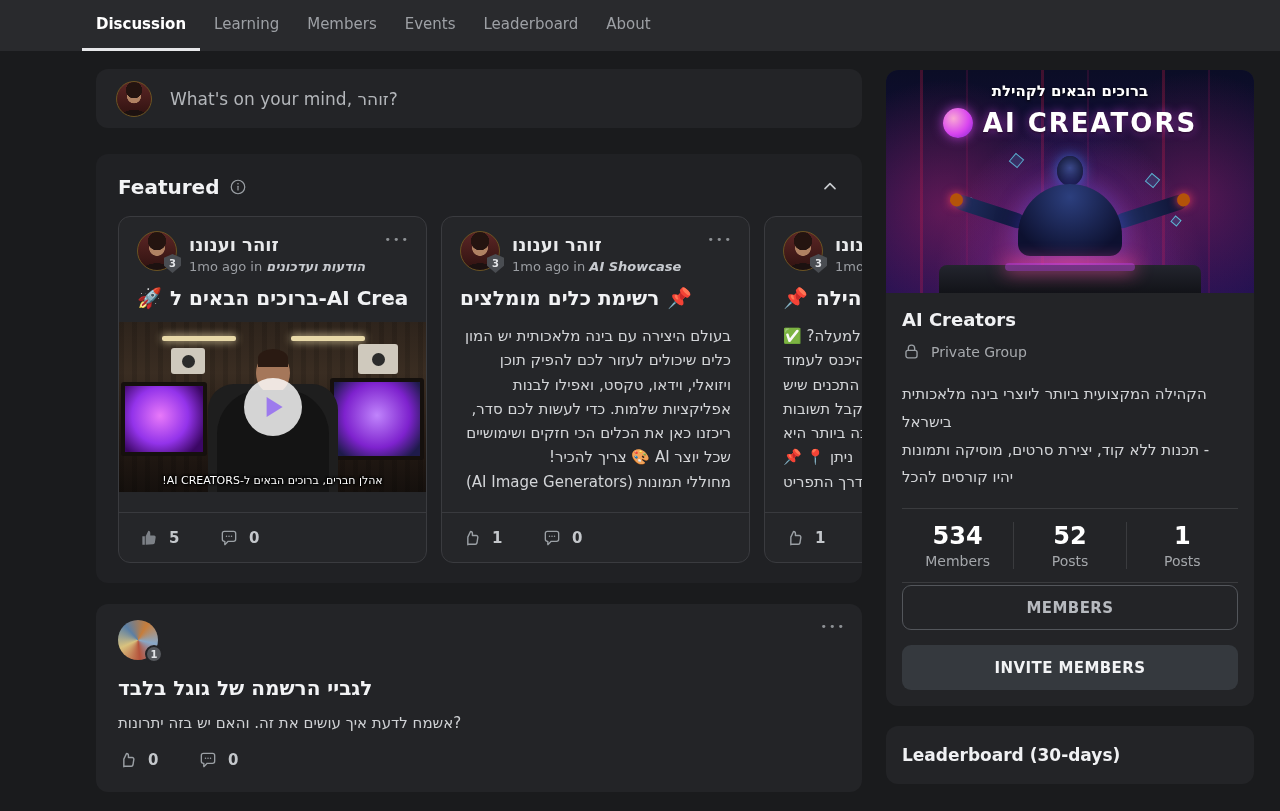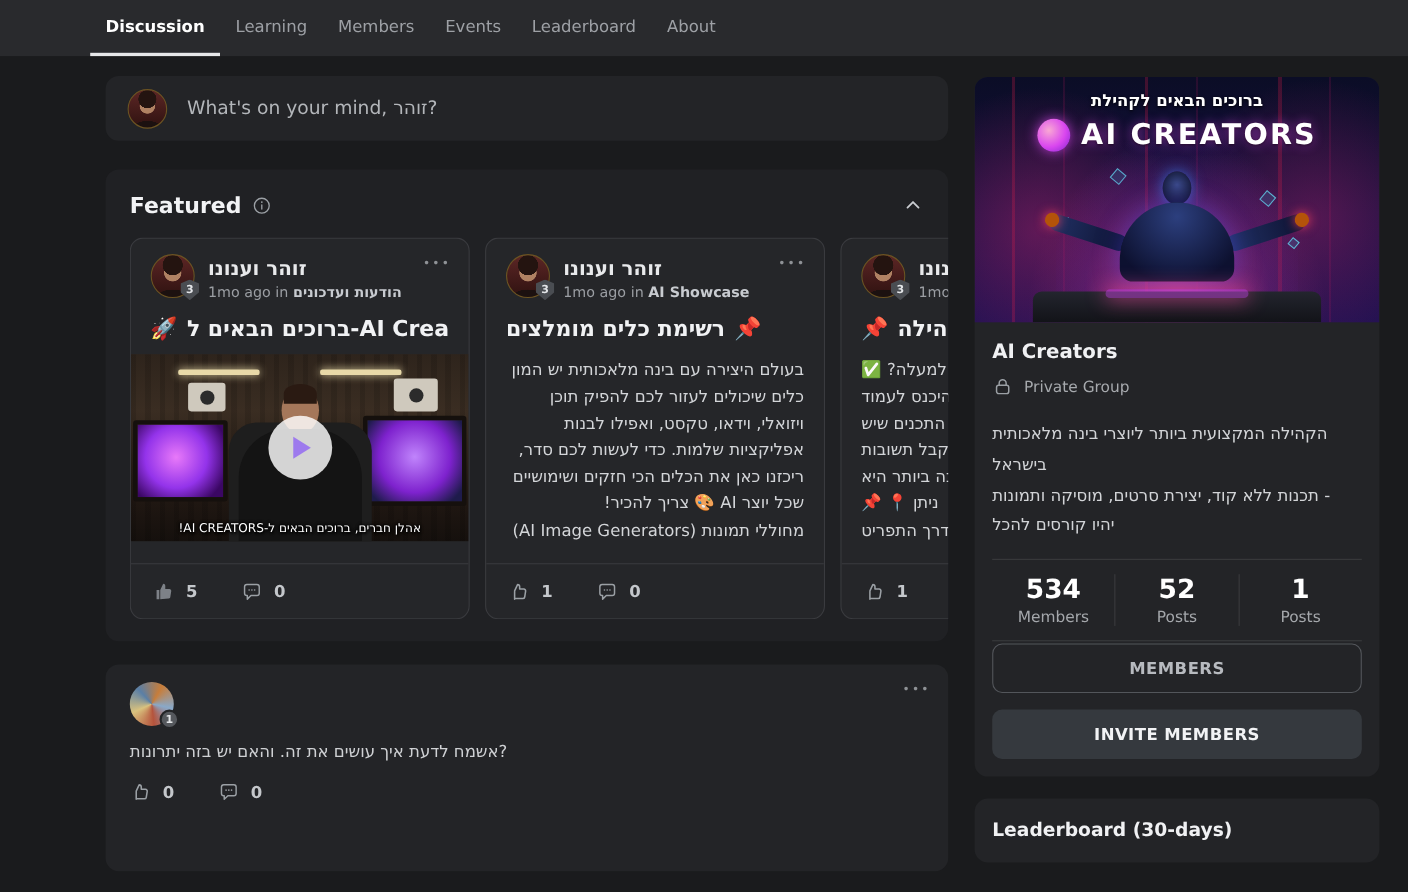--- a/index.html
+++ b/index.html
@@ -37,21 +37,21 @@
   .featured { position:absolute; top:154px; width:766px; height:429px; padding:20px 0 20px 22px; background:#202124; border-radius:12px; }
   .featured-head { display:flex; align-items:center; gap:10px; padding-right:22px; height:26px; }
   .featured-title { font-size:20px; font-weight:700; color:#f2f3f5; }
   .icon { color:#9ba0a5; display:inline-flex; }
   .featured-head .spacer { flex:1; }
   .cards-row { margin-top:16px; display:flex; gap:14px; overflow:hidden; height:347px; }
   .fcard { flex:none; width:309px; background:#252629; border:1px solid #3a3b3f; border-radius:12px; display:flex; flex-direction:column; position:relative; overflow:hidden; }
   .fcard-head { padding:14px 18px 0; display:flex; gap:12px; align-items:flex-start; }
   .author { font-size:18px; font-weight:700; color:#e8e9eb; line-height:1.5; }
   .meta { font-size:13px; color:#9b9ea3; margin-top:1px; }
-  .meta b { color:#c8cbd0; }
+  .meta b { color:#c8cbd0;font-style:italic; }
   .dots { position:absolute; top:16px; right:16px; color:#8f9296; font-size:11px; letter-spacing:2px; cursor:pointer; }
   .ftitle { margin:12px 18px 0; font-size:20px; font-weight:700; color:#f1f2f4; display:flex; align-items:center; gap:8px; white-space:nowrap; overflow:hidden; }
   .ftitle .t-ellip { overflow:hidden; }
   .fbody { padding:14px 18px 0; font-size:15px; line-height:1.62; color:#d3d5d8; white-space:pre-line; }
   .fbody-lines { padding:14px 18px 0; font-size:15px; line-height:1.62; color:#d3d5d8; }
   .ffoot { margin-top:auto; border-top:1px solid #393a3e; padding:0 20px; height:50px; display:flex; align-items:center; gap:10px; color:#c4c7cb; font-size:15px; font-weight:600; }
   .ffoot .gap { width:18px; }
   .cnt { min-width:12px; }
 
   
@@ -298,20 +298,21 @@
     </div>
   </div>
 
   <div class="card post">
     <div class="fcard-head" style="padding:0">
       <div class="avatar av40 av-mordechai">
         <span class="level-badge round">1</span>
       </div>
       <div class="dots">•••</div>
     </div>
+    <div class="post-title alignL">לגביי הרשמה של גוגל בלבד</div>
     <div class="post-body alignL">אשמח לדעת איך עושים את זה. והאם יש בזה יתרונות?</div>
     <div class="post-foot">
       <span class="icon">
         <svg viewBox="0 0 24 24" width="20" height="20" fill="none" stroke="currentColor" stroke-width="1.7">
             <path d="M7 11v9M7 11l3.2-6.8c1.4 0 2.3 1 2.3 2.4V9h4.6c1.2 0 2.1 1.1 1.9 2.3l-1 6.4c-.2 1-1 1.7-2 1.7H7" stroke-linejoin="round" stroke-linecap="round"></path>
           </svg>
       </span>
       <span class="cnt">0</span>
       <span class="gap"></span>
       <span class="icon">

